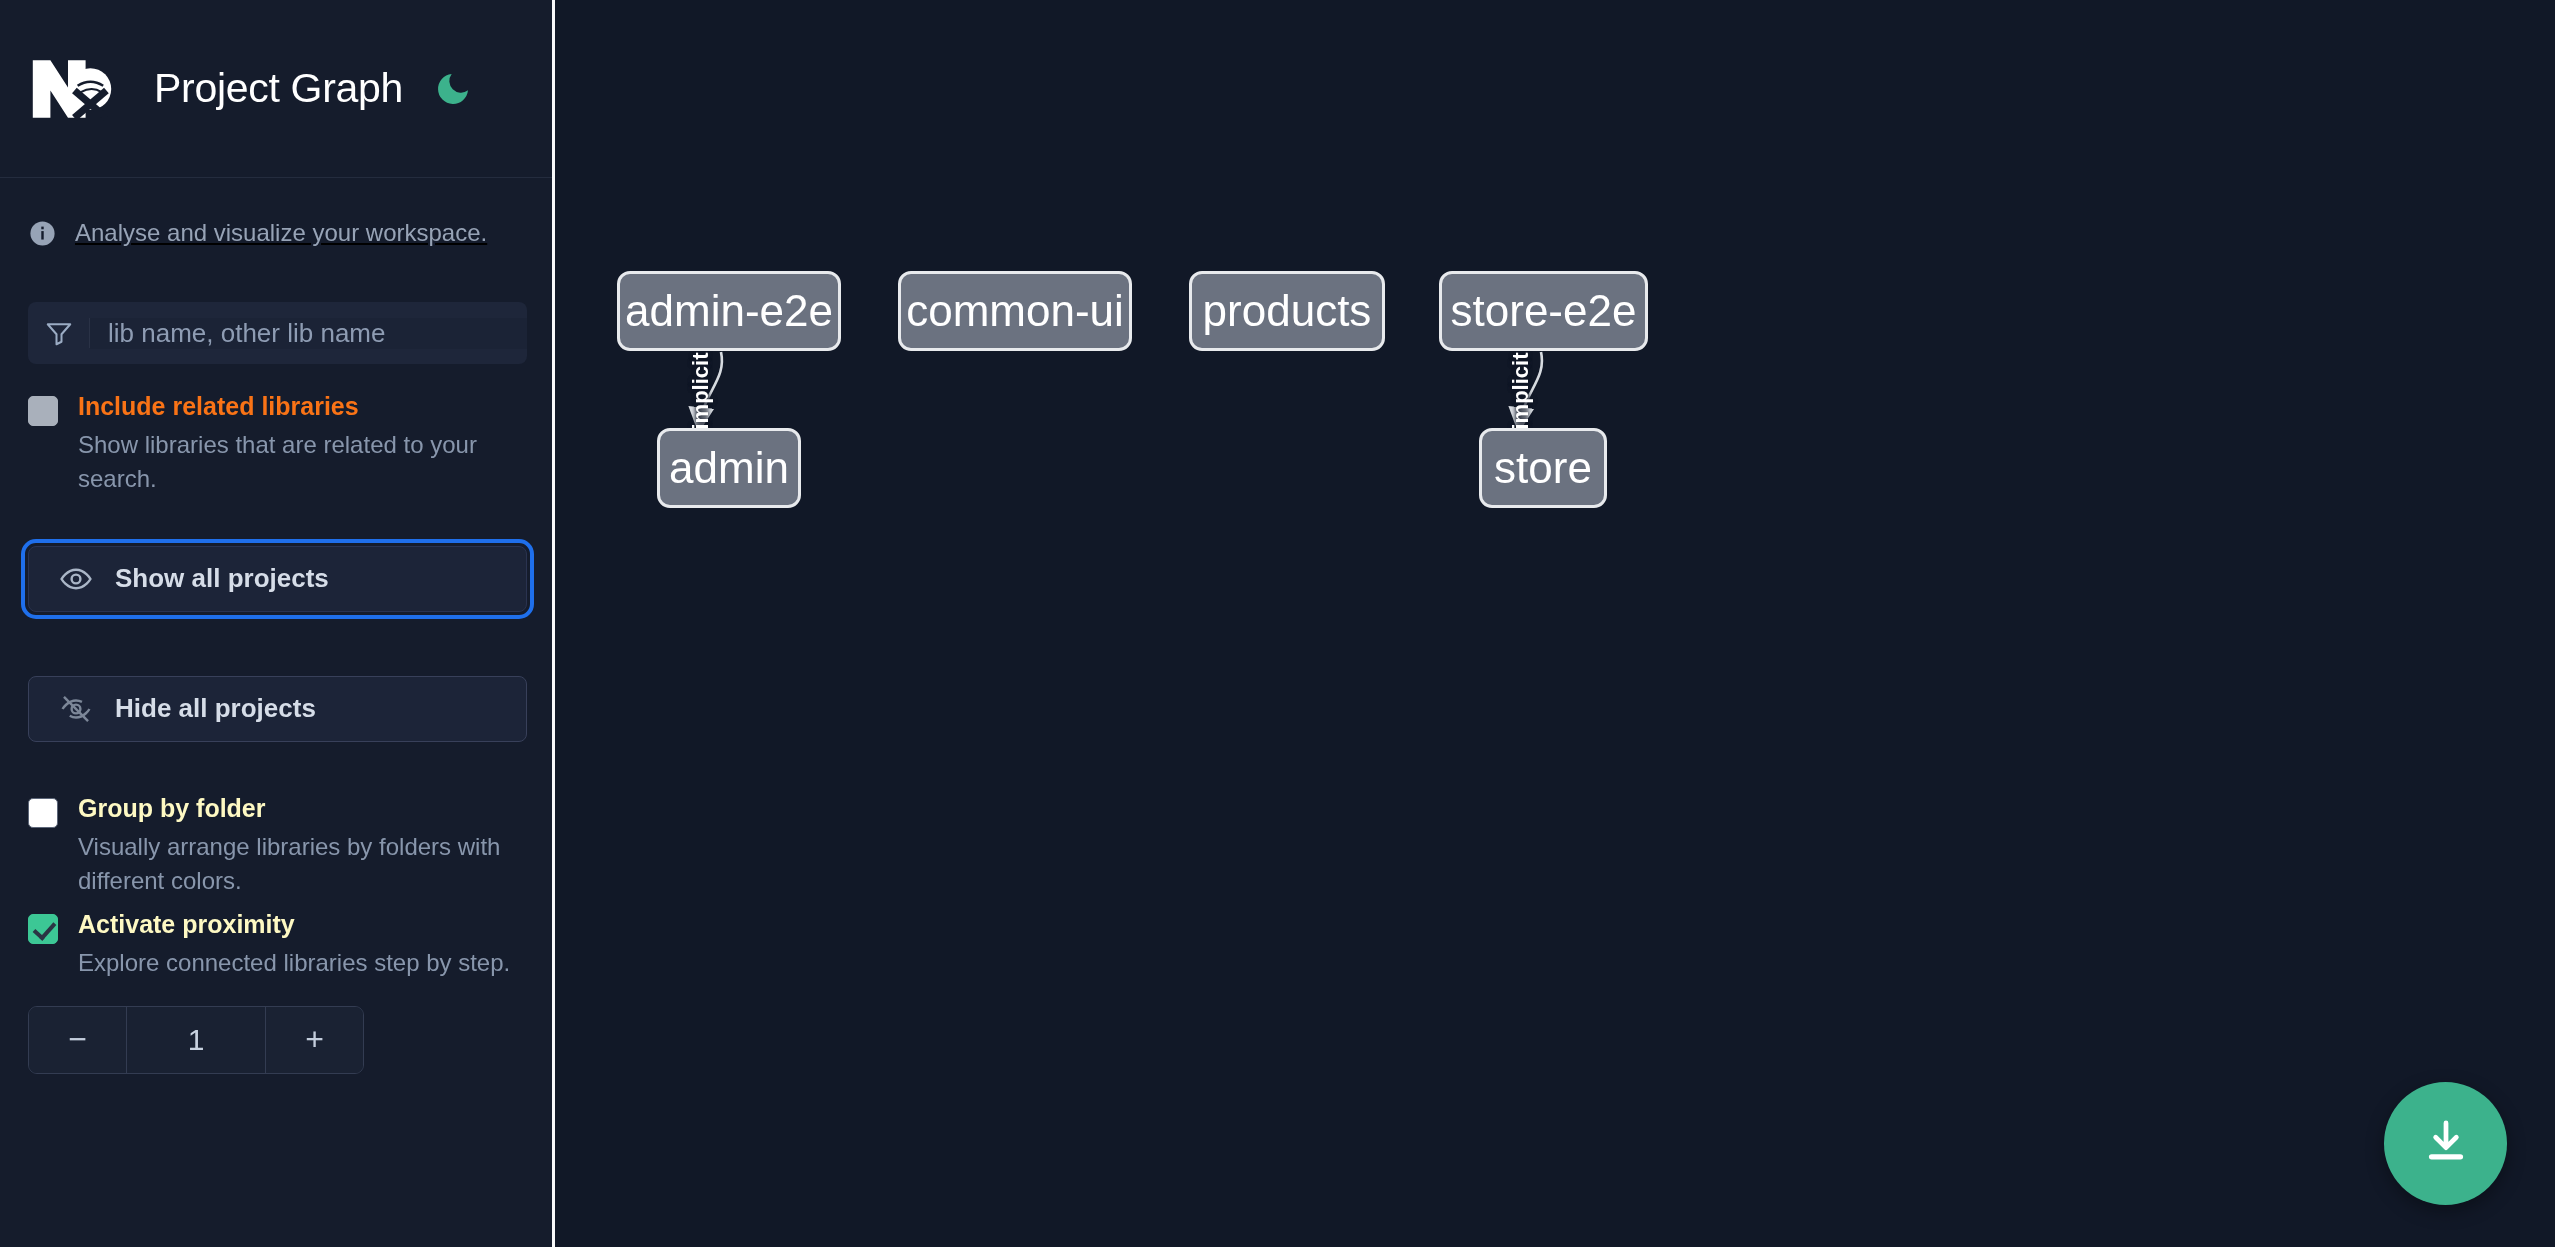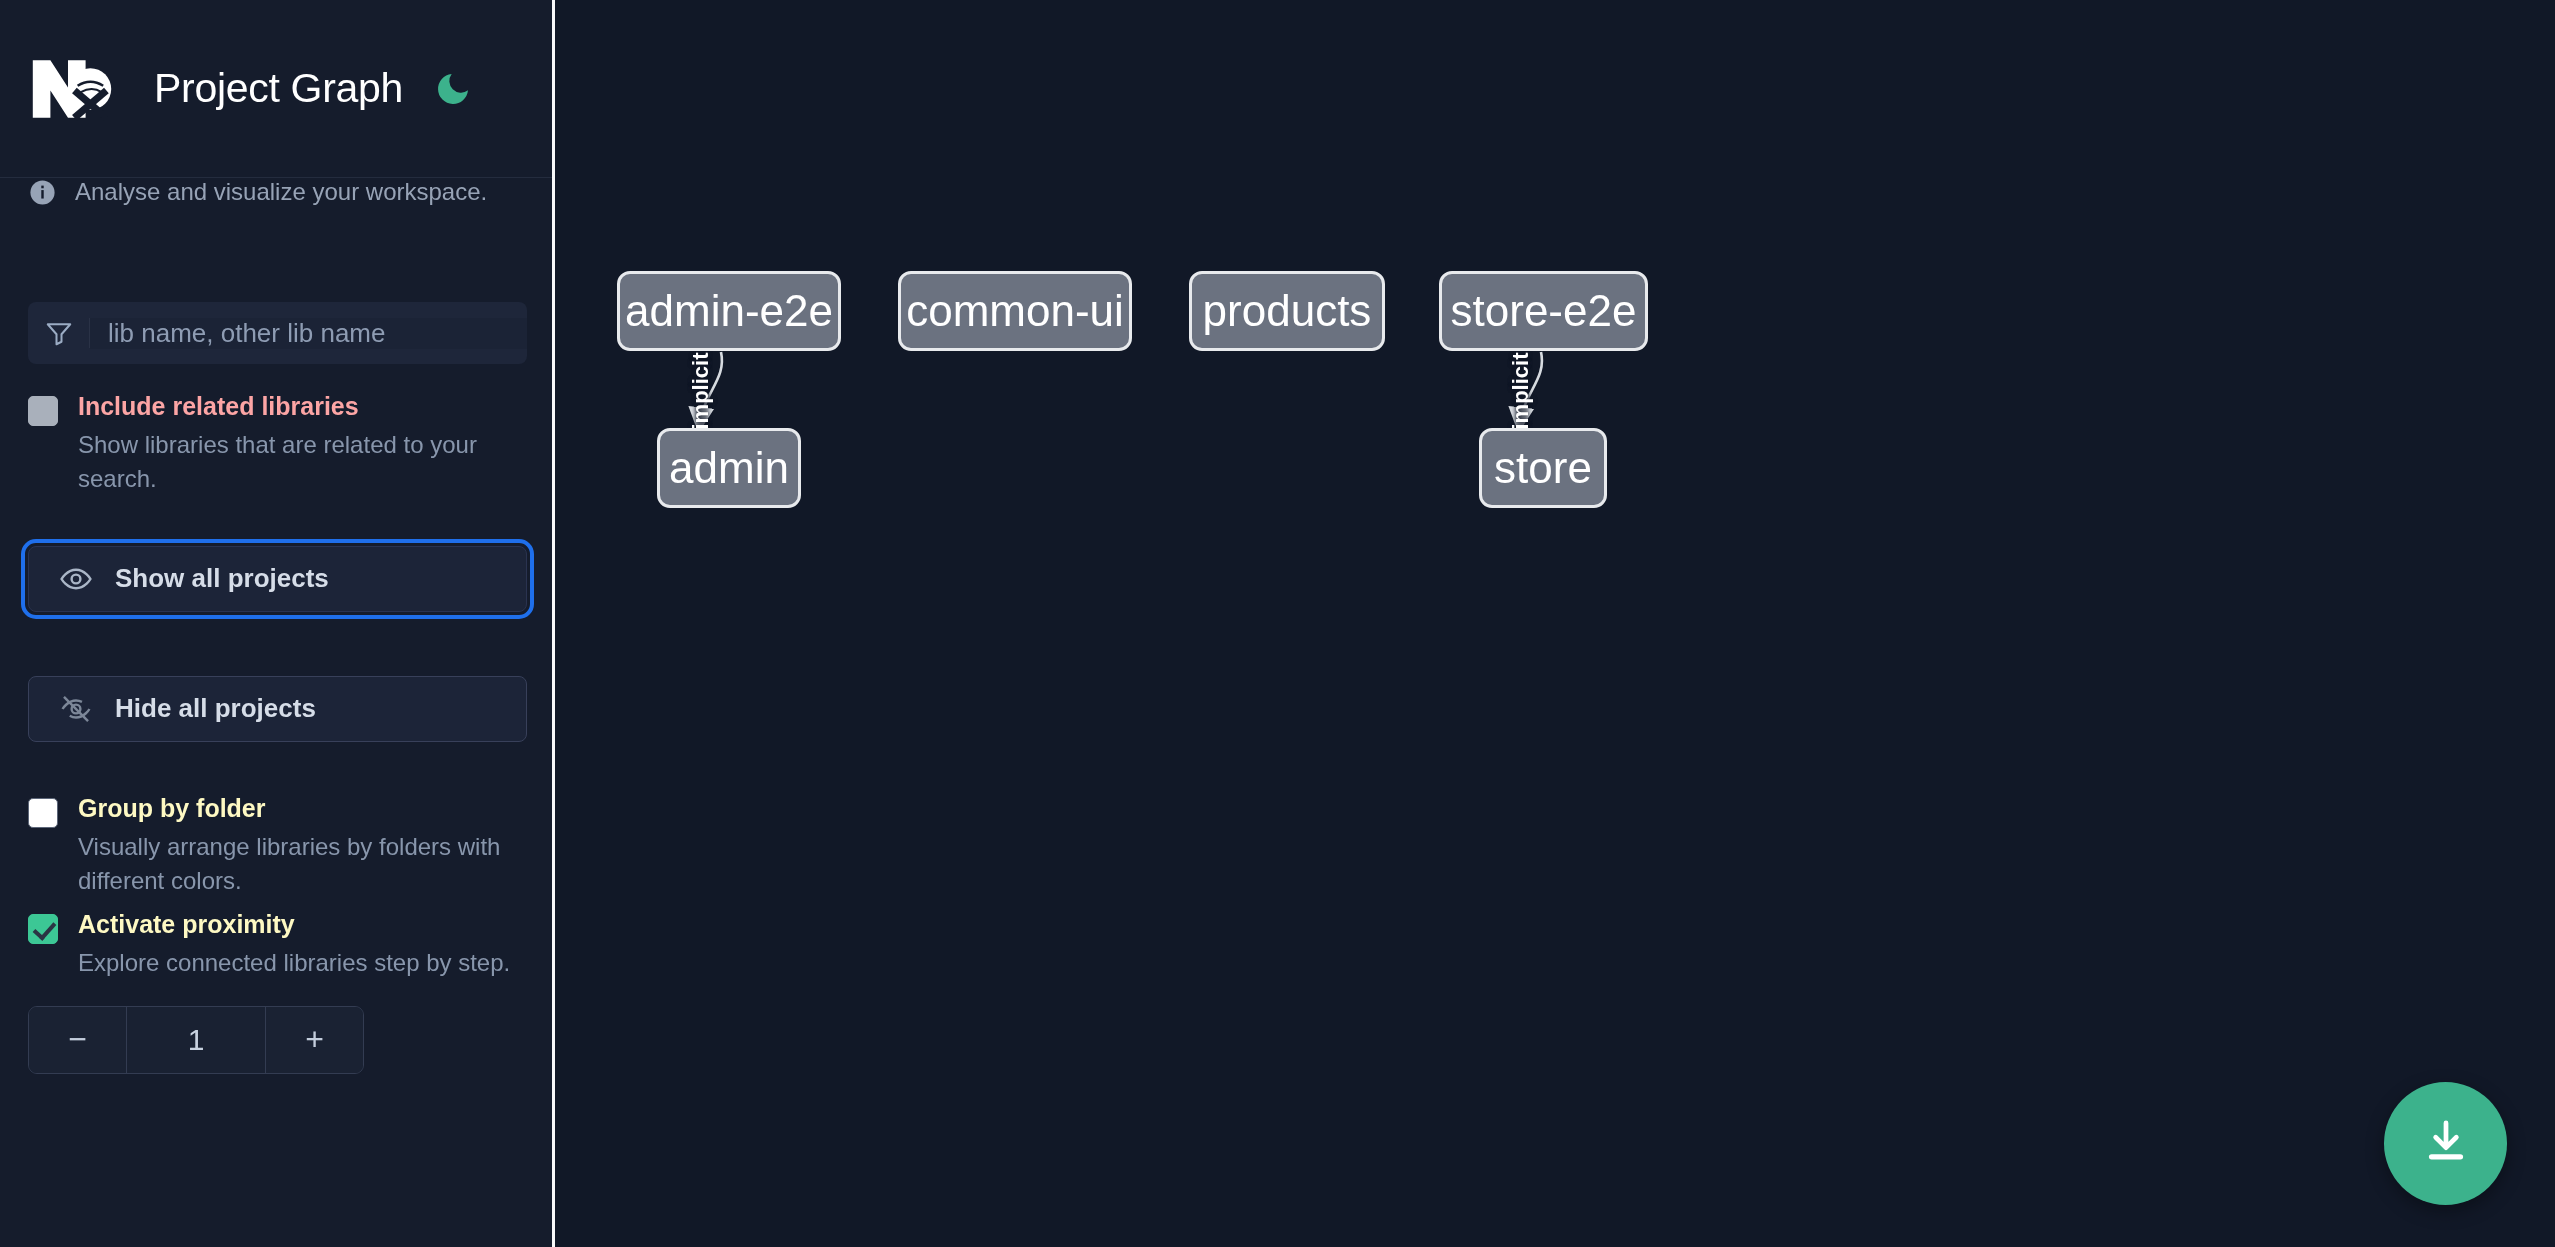--- a/index.html
+++ b/index.html
@@ -37,23 +37,24 @@
     white-space: nowrap;
   }
   .theme-toggle {
     margin-left: 28px;
     width: 44px; height: 44px;
     display: flex; align-items: center; justify-content: center;
     cursor: pointer;
   }
 
   .tagline-row {
-    display: flex; 
+    display: flex; align-items: center;
     padding: 0 28px;
     height: 110px;
+    text-decoration: underline;
   }
   .info-icon { flex: 0 0 29px; width: 29px; height: 29px; }
   .tagline-text {
     margin-left: 18px;
     color: #97a3b6;
     font-size: 24px;
   }
 
   .filter-wrap { padding: 0 28px; margin-top: 14px; }
   .filter-box {
@@ -95,21 +96,21 @@
     content: "";
     position: absolute;
     left: 9px; top: 3px;
     width: 9px; height: 17px;
     border: solid #2b3444;
     border-width: 0 4px 4px 0;
     transform: rotate(42deg);
   }
   .opt-text { margin-left: 20px; }
   .opt-title {
-    color: #fca5a5;
+    color: #f97316;
     font-size: 25px;
     font-weight: bold;
     line-height: 1.35;
   }
   .opt-title.bright { color: #fef9c3; }
   .opt-desc {
     color: #8896ac;
     font-size: 24px;
     line-height: 1.42;
     margin-top: 4px;

